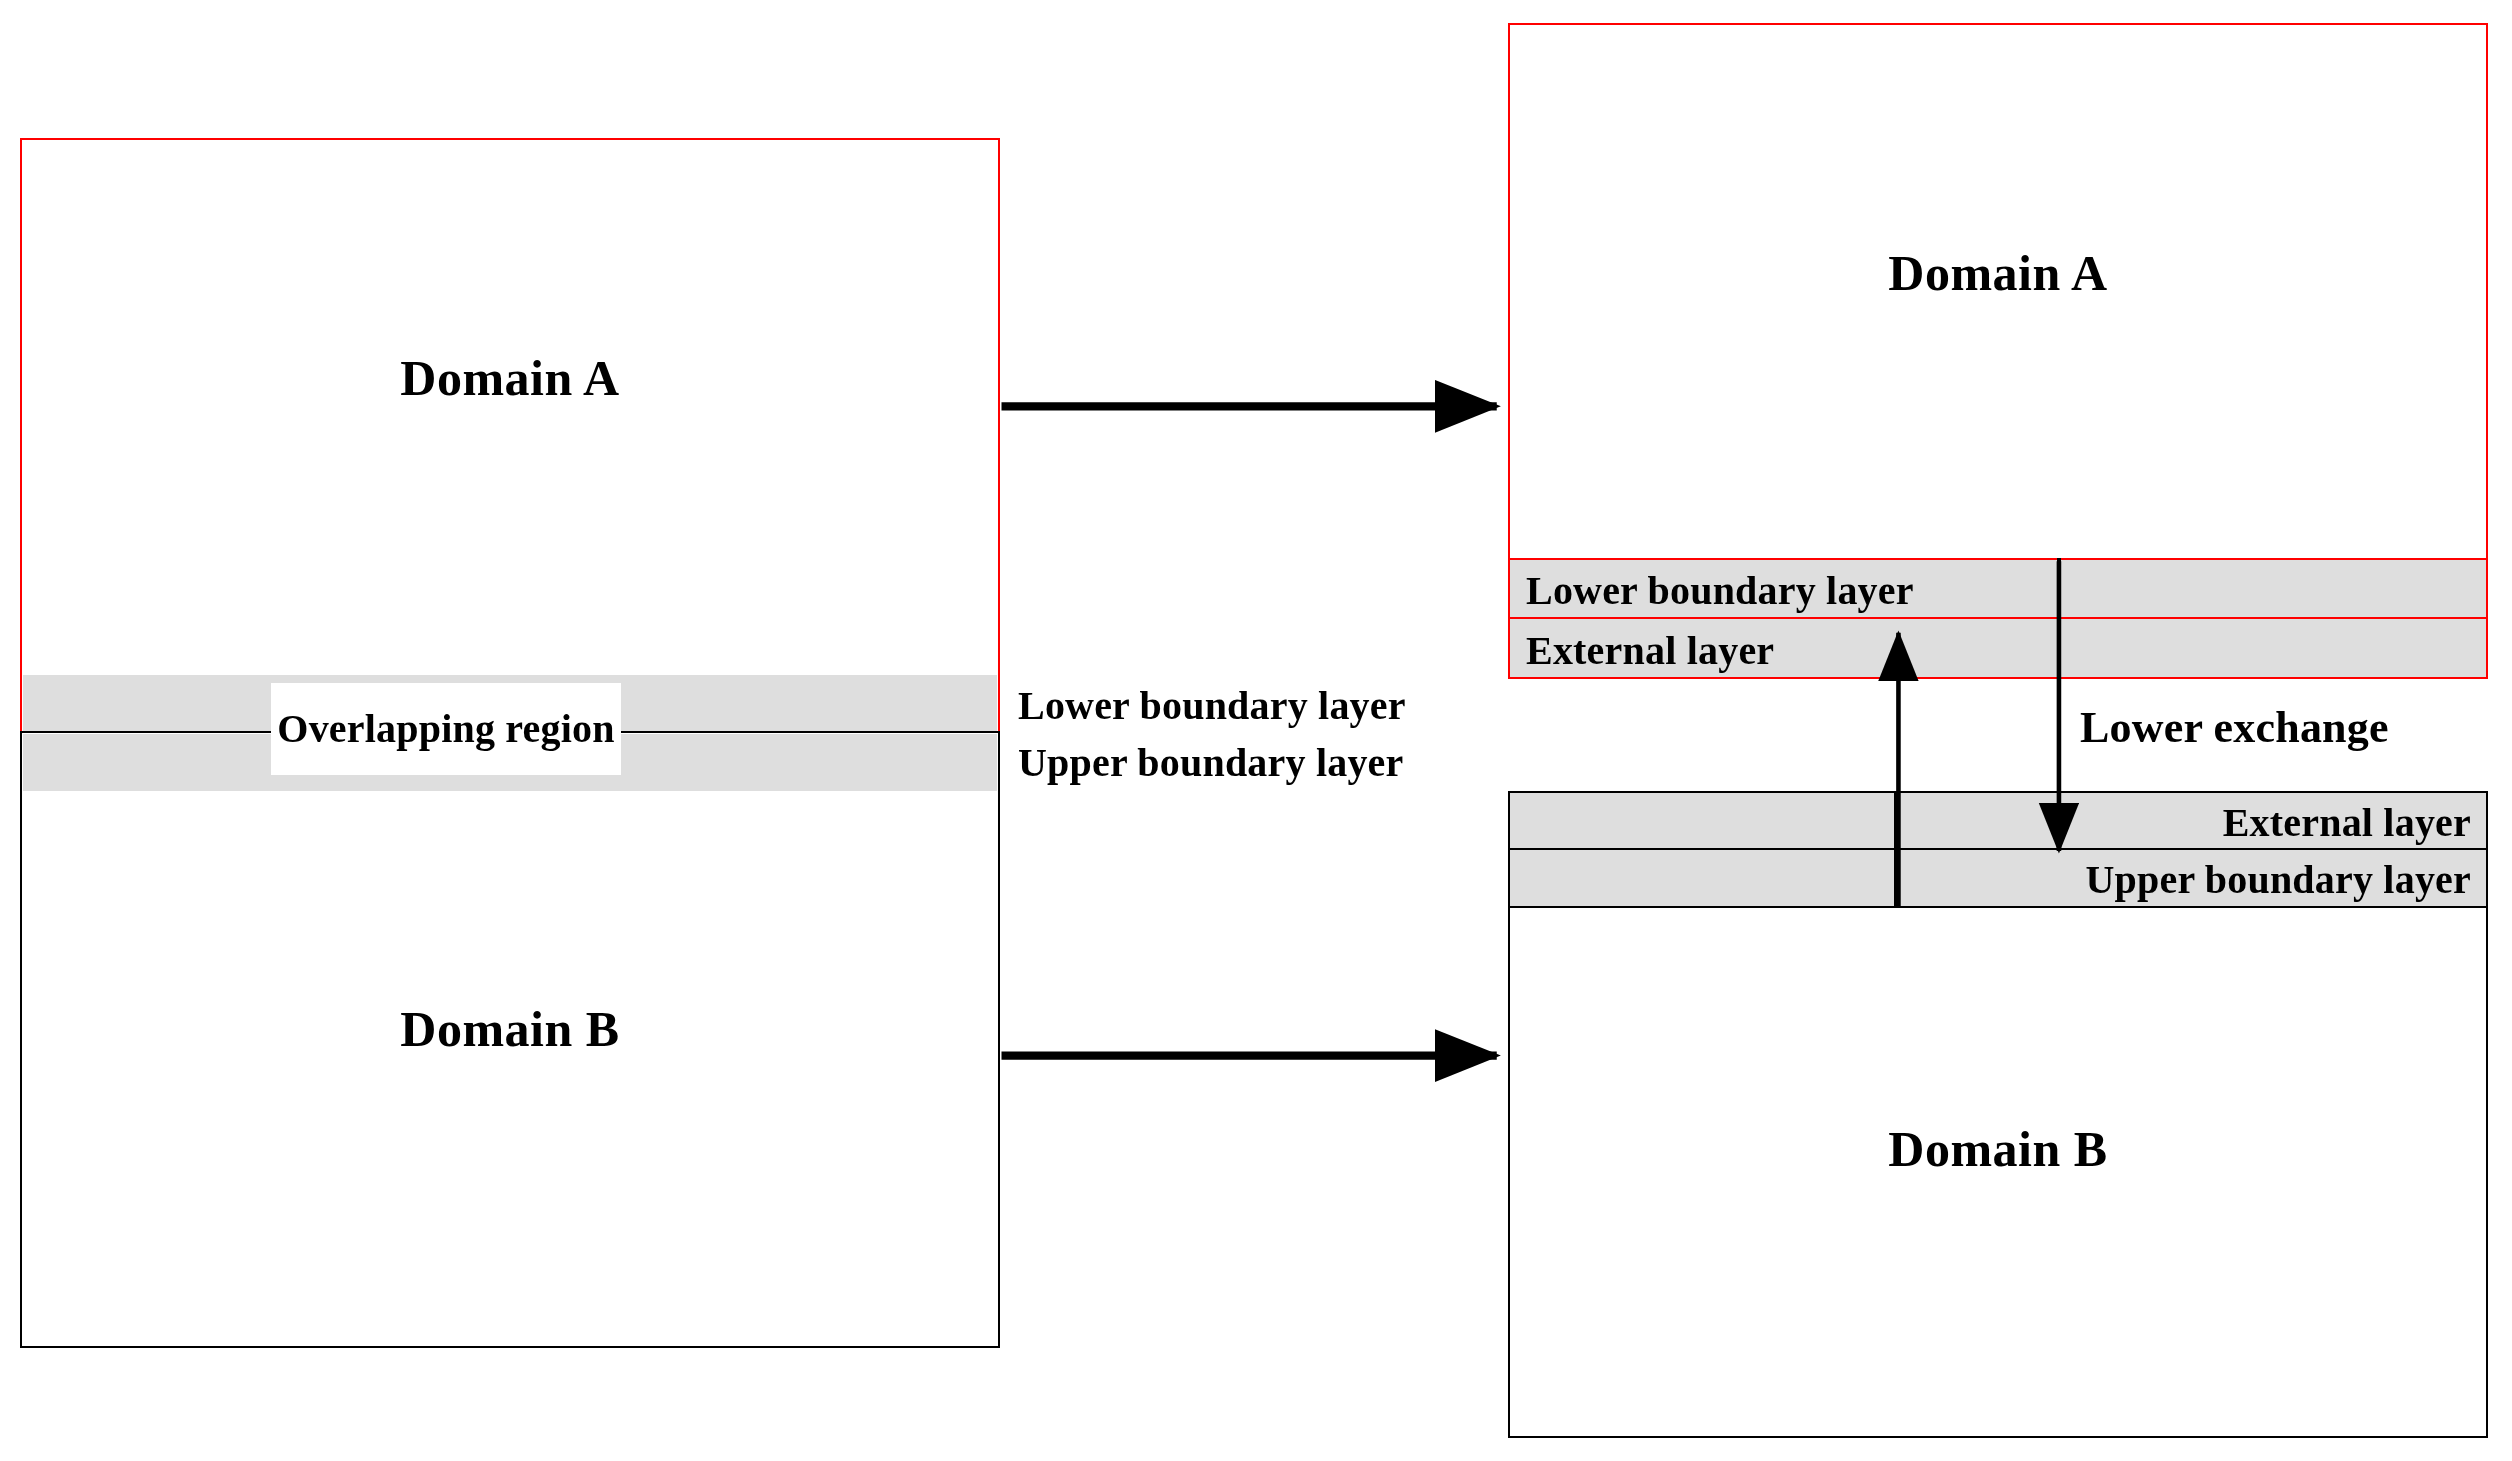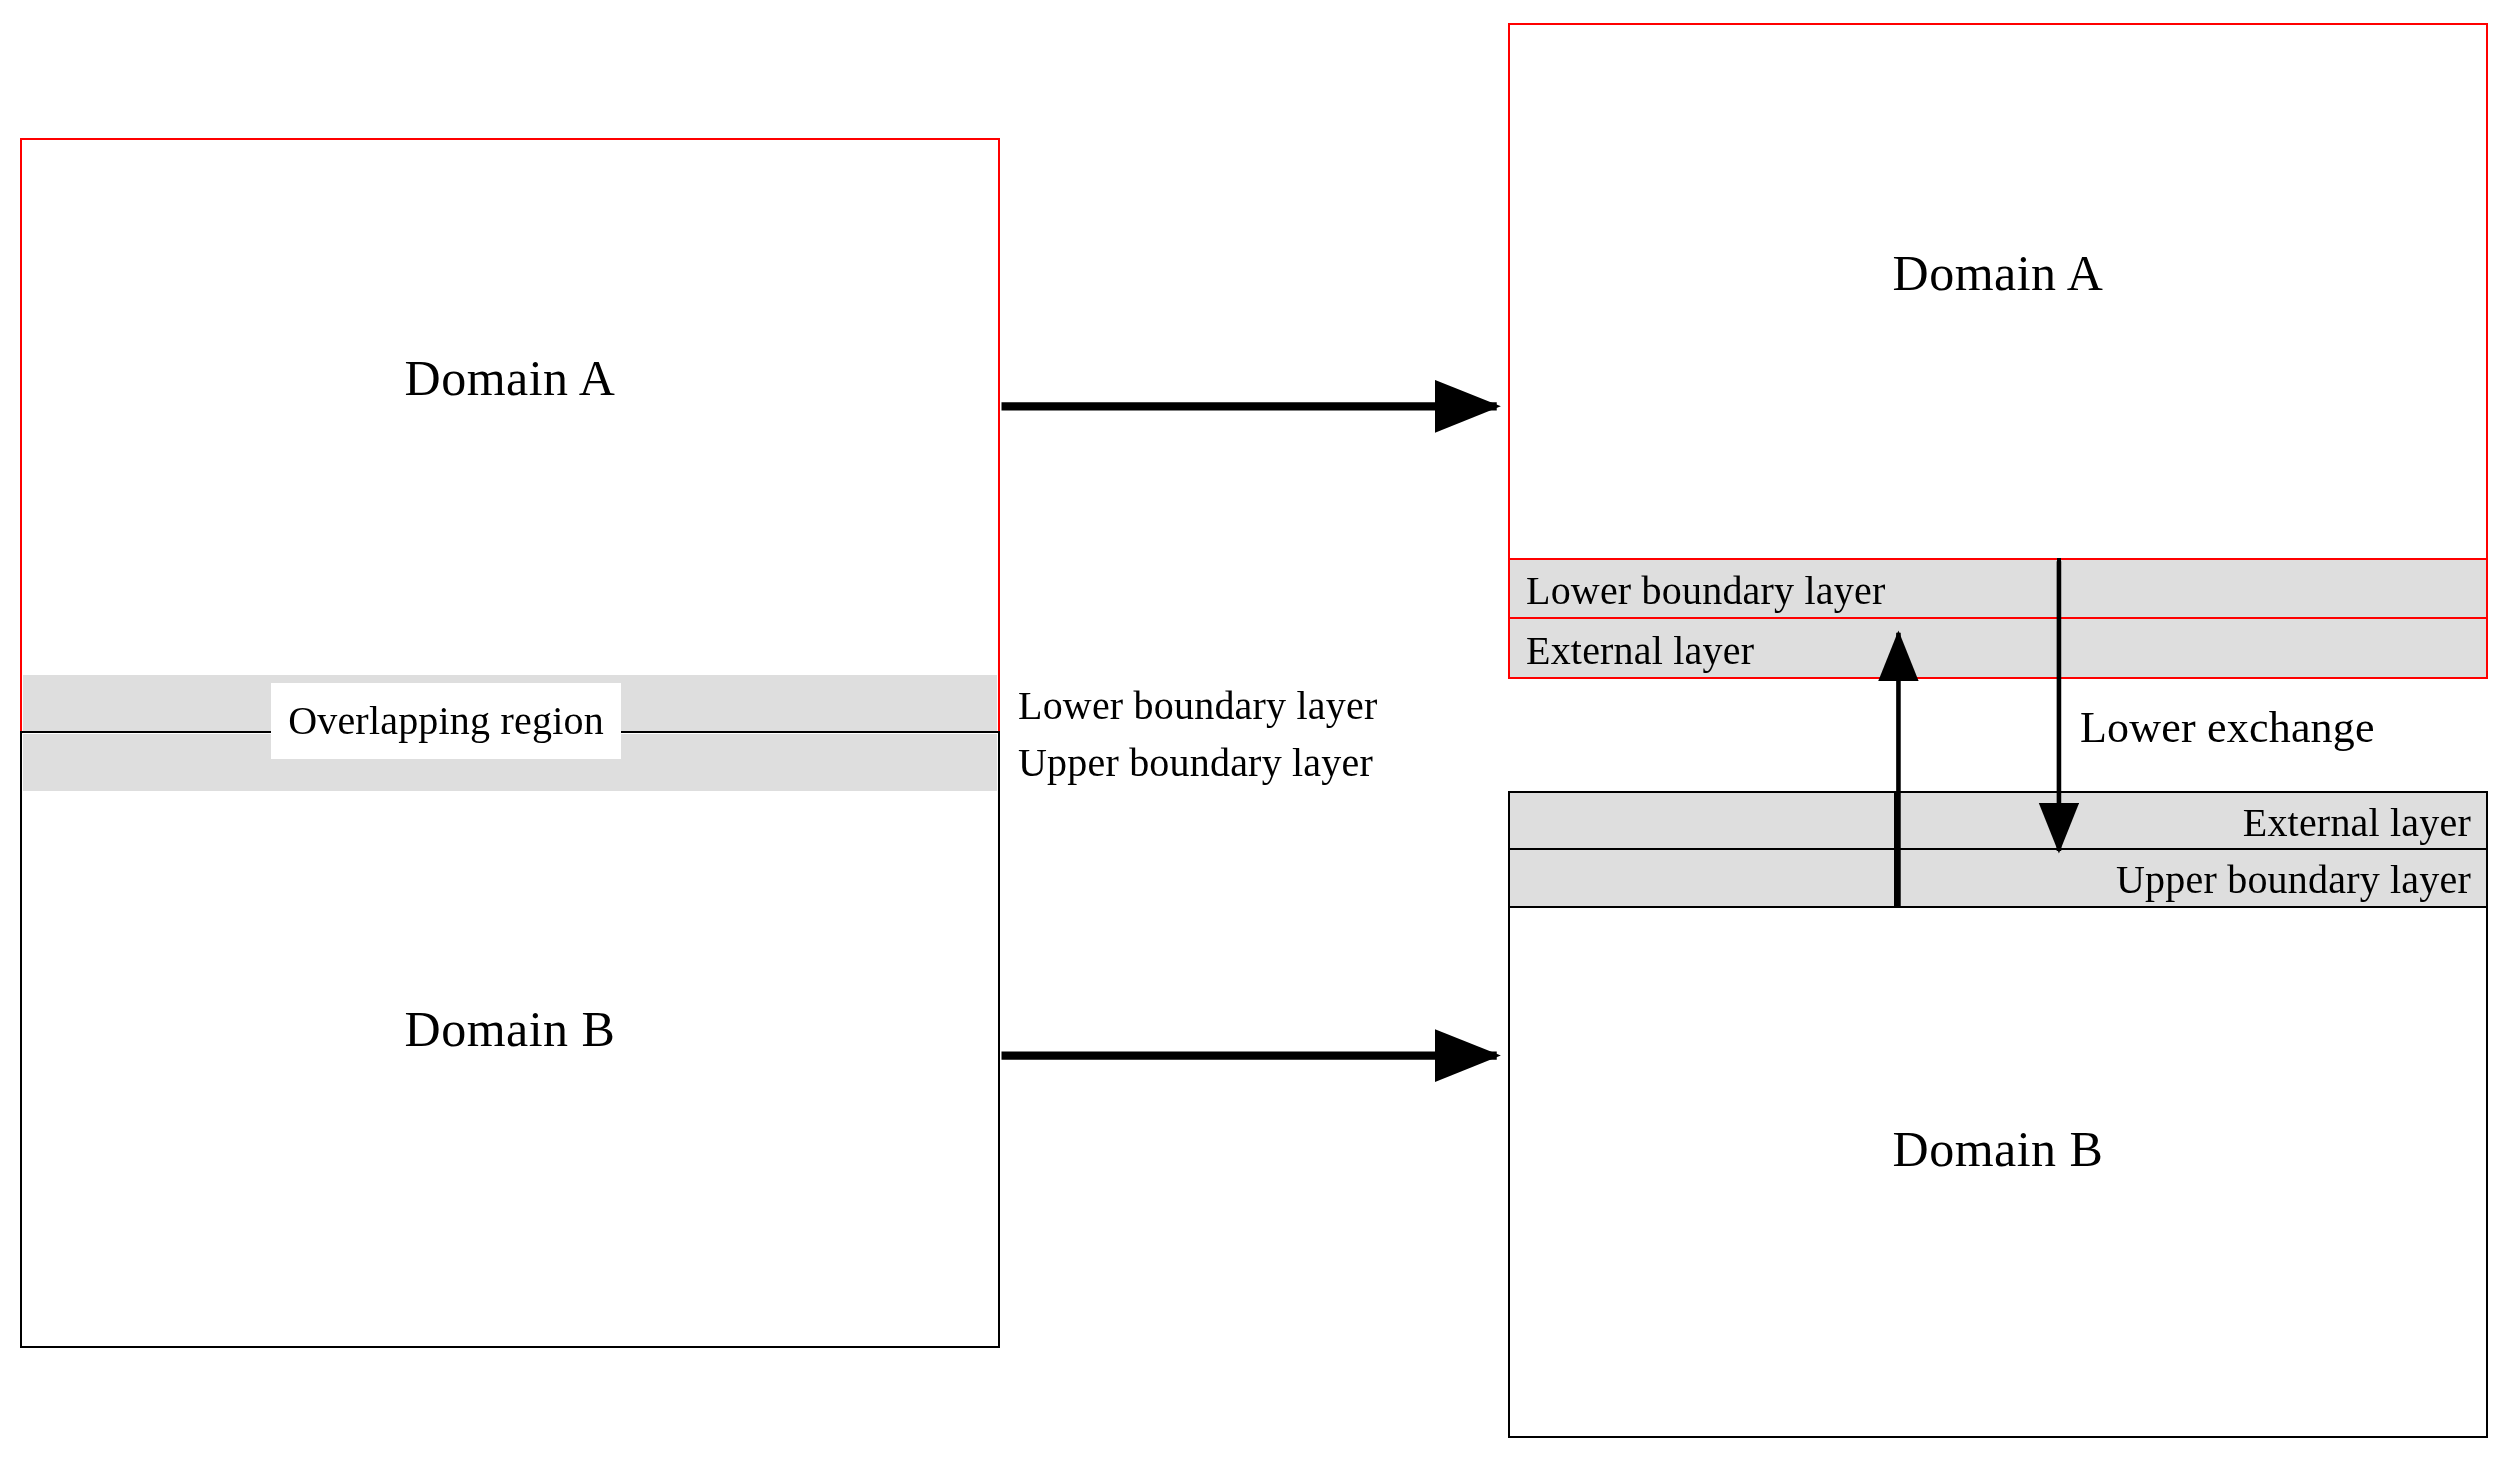--- a/index.html
+++ b/index.html
@@ -28,21 +28,21 @@
   .band {
     position: absolute;
     box-sizing: border-box;
     background: #dedede;
   }
   .band.red-border   { border: 2.8px solid #ff0000; }
   .band.black-border { border: 2.8px solid #000000; }
 
   .label {
     position: absolute;
-    font-weight: normal;
+    font-weight: bold;
     color: #000000;
     white-space: nowrap;
     line-height: 1;
   }
 
   .domain-label {
     font-size: 50px;
     letter-spacing: 0.5px;
   }
 
@@ -92,21 +92,21 @@
   <div class="box red-border" style="left:20px; top:138px; width:980px; height:596px;"></div>
 
   <div class="label domain-label" style="left:20px; top:353px; width:980px; text-align:center;">Domain A</div>
 
   <div class="band" style="left:23px; top:675px; width:974px; height:56px;"></div>
 
   <div class="box black-border" style="left:20px; top:731px; width:980px; height:617px;"></div>
 
   <div class="band" style="left:23px; top:734px; width:974px; height:57px;"></div>
 
-  <div class="overlap-plate" style="left:271px; top:683px; width:350px; height:76px;">
+  <div class="overlap-plate" style="left:271px; top:683px; width:350px; height:92px;">
     <span class="label layer-label" style="position:static;">Overlapping region</span>
   </div>
 
   <div class="label domain-label" style="left:20px; top:1004px; width:980px; text-align:center;">Domain B</div>
 
   <div class="label mid-label" style="left:1018px; top:686px;">Lower boundary layer</div>
 
   <div class="label mid-label" style="left:1018px; top:743px;">Upper boundary layer</div>
 
   <div class="box red-border" style="left:1508px; top:23px; width:980px; height:537px;"></div>

